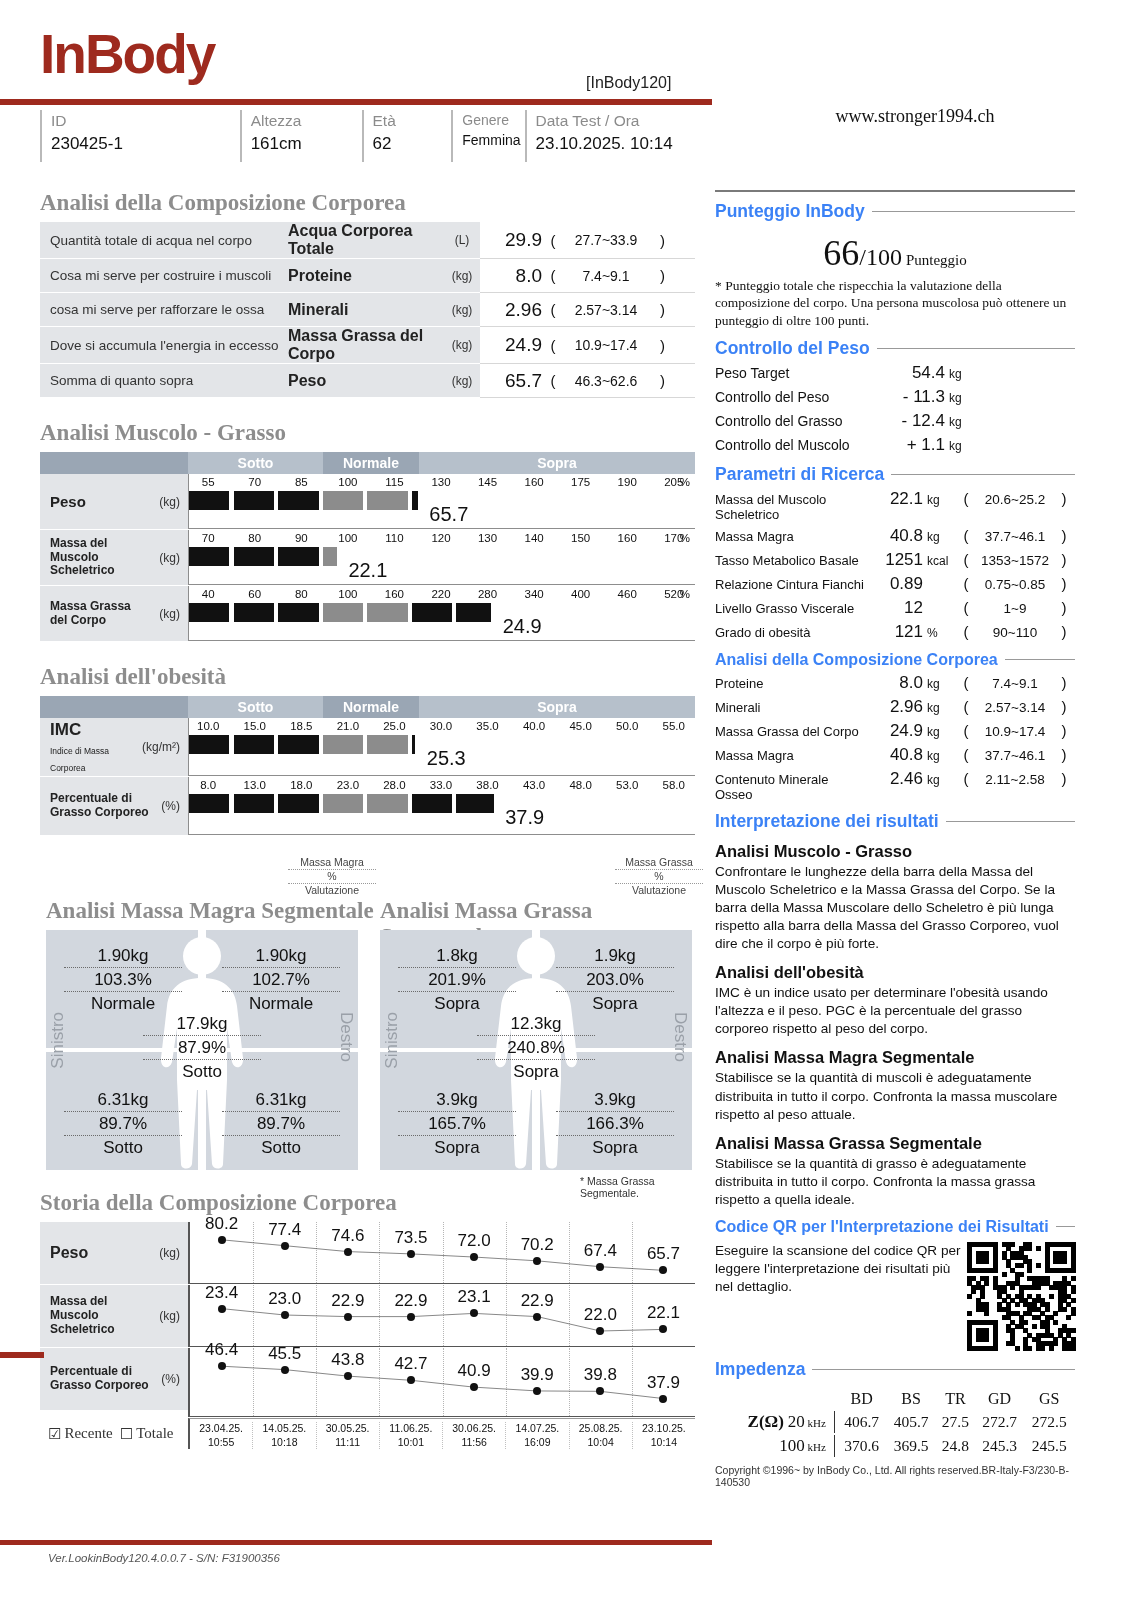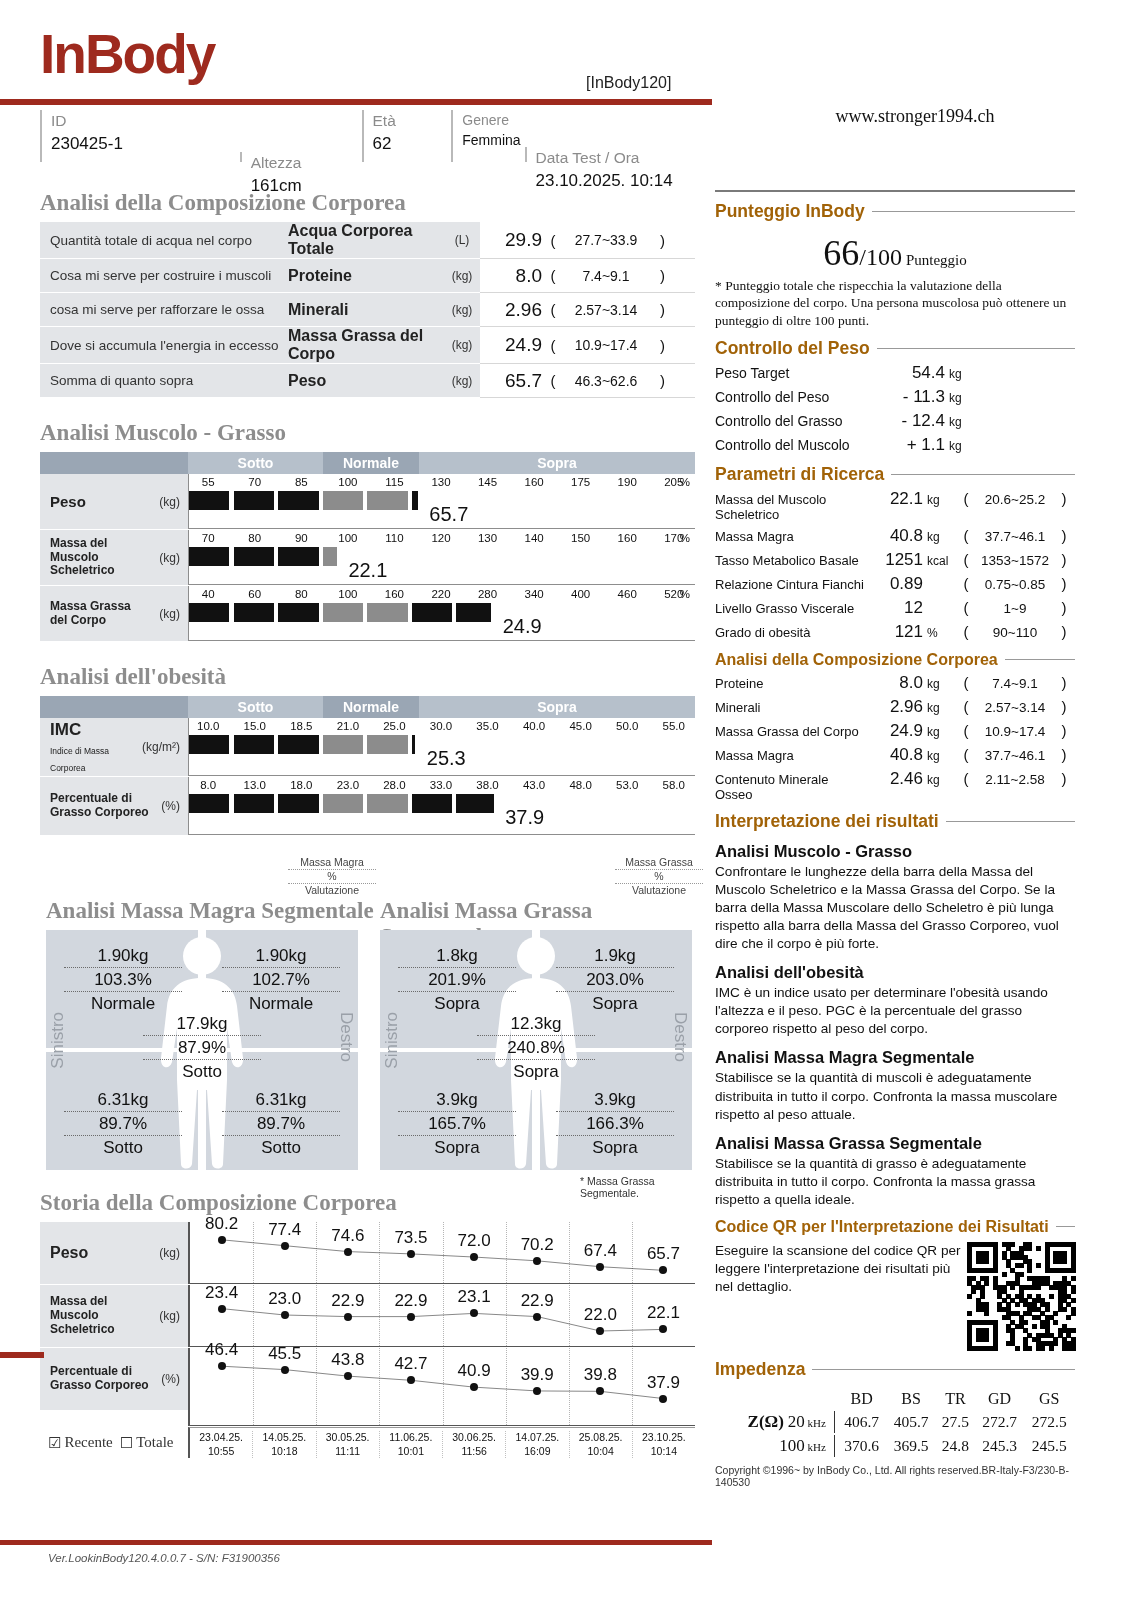--- a/index.html
+++ b/index.html
@@ -46,24 +46,24 @@
 
   
   #idbar {
     position: absolute; left: 40px; top: 110px; width: 655px; height: 52px;
     display: flex; font-size: 15px;
   }
   .idcell { border-left: 2px solid #b9b9b9; padding-left: 9px; }
   .idlabel { color: #8b8b8b; font-size: 15.5px; line-height: 1.45; }
   .idvalue { color: #111; font-size: 17px; line-height: 1.45; }
   #cell-id { width: 205px; }
-  #cell-alt { width: 125px; margin-top: 42px; }
+  #cell-alt { width: 125px; }
   #cell-eta { width: 92px; }
   #cell-gen { width: 75px; }
-  #cell-date { width: 175px; margin-top: 37px; }
+  #cell-date { width: 175px; }
   #cell-gen .idlabel, #cell-gen .idvalue { font-size: 14px; }
   #cell-gen .idvalue { color: #111; }
 
   
   #left { position: absolute; left: 40px; top: 190px; width: 655px; }
   .sect-title {
     font-family: "Liberation Serif", serif;
     font-weight: bold; font-size: 23px; color: #8d8d8d;
     margin-bottom: 6px;
   }
@@ -172,21 +172,21 @@
 
   
   #footer-rule { position: absolute; left: 0; top: 1540px; width: 712px; height: 5px;
     background: #9e2a1e; }
   #footer-text { position: absolute; left: 48px; top: 1552px; font-size: 11.5px;
     color: #555; font-style: italic; }
 
   
   #right { position: absolute; left: 715px; top: 190px; width: 360px; }
   .r-head {
-    display: flex; align-items: center; font-weight: bold; color: #a16207;
+    display: flex; align-items: center; font-weight: bold; color: #3b82f6;
     margin-top: 9px; margin-bottom: 2px;
   }
   .r-head .txt { font-size: 17.5px; white-space: nowrap; }
   .r-head .txt.sm { font-size: 16px; }
   .r-head .line { flex: 1; height: 1px; background: #999; margin-left: 7px; }
   #right-topline { height: 2px; background: #7a7a7a; width: 100%; }
 
   #score-line { text-align: center; margin-top: 10px; font-family: "Liberation Serif", serif; }
   #score-num { font-size: 36px; color: #111; }
   #score-den { font-size: 24px; color: #111; }
@@ -648,21 +648,21 @@
             <div class="hlabel" style="left: 81.25%; top: 20px;">22.0</div>
             <div class="hpoint" style="left: 93.75%; top: 44.4px;"></div>
             <div class="hlabel" style="left: 93.75%; top: 18.4px;">22.1</div>
           </div>
         </div>
         <div class="hist-row">
           <div class="hist-label" style="height: 62px;">
             <div style="font-weight:bold;font-size:12px;color:#222;line-height:1.15">Percentuale di<br>Grasso Corporeo</div>
             <div style="font-size:12px;color:#333;margin-left:auto;padding-right:8px">(%)</div>
           </div>
-          <div class="hist-plot" style="height: 78px;">
+          <div class="hist-plot" style="height: 69px;">
             <div class="hgrid" style="left: 12.5%;"></div>
             <div class="hgrid" style="left: 25%;"></div>
             <div class="hgrid" style="left: 37.5%;"></div>
             <div class="hgrid" style="left: 50%;"></div>
             <div class="hgrid" style="left: 62.5%;"></div>
             <div class="hgrid" style="left: 75%;"></div>
             <div class="hgrid" style="left: 87.5%;"></div>
             <svg width="100%" height="62" preserveAspectRatio="none" viewBox="0 0 100 62" style="position: absolute; left: 0px; top: 0px;">
               <path d="M 6.25 18.190476190476197 L 18.75 21.61904761904762 L 31.25 28.09523809523811 L 43.75 32.28571428571428 L 56.25 39.14285714285715 L 68.75 42.952380952380956 L 81.25 43.33333333333334 L 93.75 50.57142857142858" stroke="#111" stroke-width="0.5" fill="none" vector-effect="non-scaling-stroke"></path>
             </svg>

